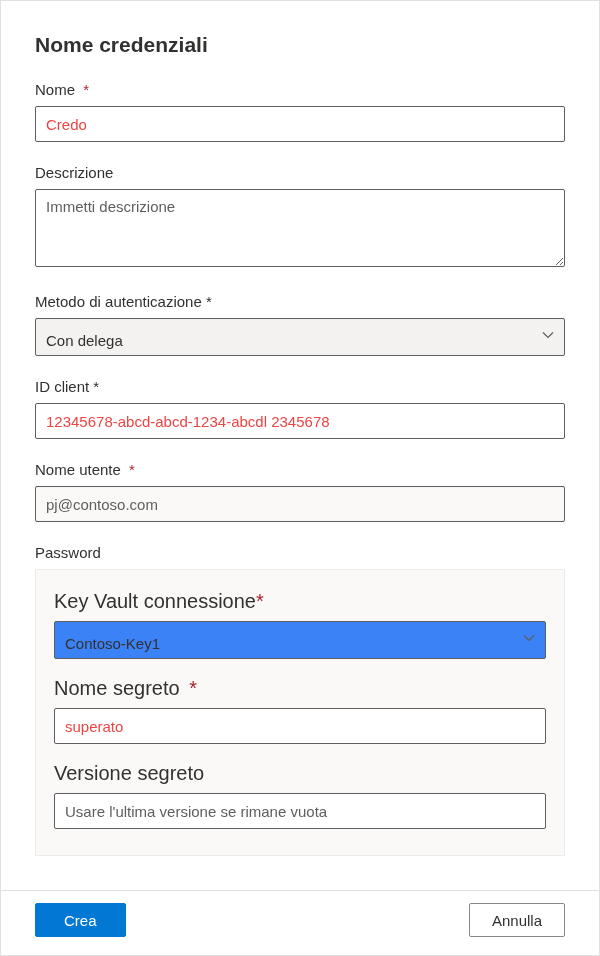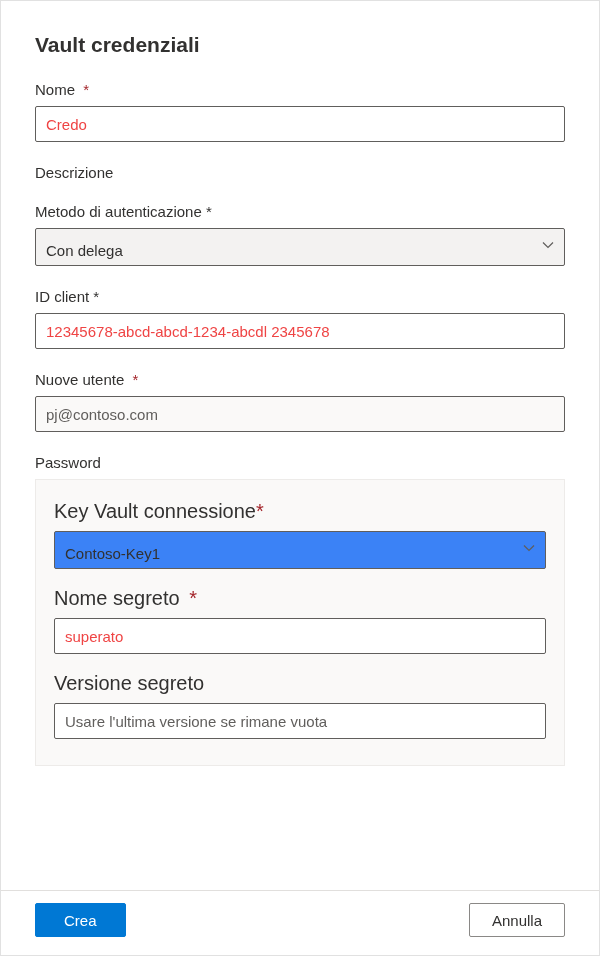--- a/index.html
+++ b/index.html
@@ -142,32 +142,33 @@
       color: #605e5c;
     }
     .no-border-required {
       color: #a4262c;
     }
   </style>
 </head>
 <body>
 
 <div class="form-content">
-  <h1 class="title">Vault credenziali</h1>
+  <h1 class="title">Nome credenziali</h1>
 
   <div class="field-group">
     <label class="field-label">
       <span>Nome</span>
       <span class="required">*</span>
     </label>
     <input type="text" class="text-input" value="Credo" style="">
   </div>
 
   <div class="field-group">
     <label class="field-label">Descrizione</label>
+    <textarea class="textarea-input" placeholder="Immetti descrizione" style=""></textarea>
   </div>
 
   <div class="field-group">
     <label class="field-label">Metodo di autenticazione *</label>
     <div class="select-wrapper">
       <select class="select-input">
         <option>Con delega</option>
       </select>
       <span class="chevron">
         <svg width="14" height="14" viewBox="0 0 14 14">
@@ -177,21 +178,21 @@
     </div>
   </div>
 
   <div class="field-group">
     <label class="field-label">ID client *</label>
     <input type="text" class="text-input" value="12345678-abcd-abcd-1234-abcdl 2345678" style="">
   </div>
 
   <div class="field-group">
     <label class="field-label">
-      <span>Nuove utente</span>
+      <span>Nome utente</span>
       <span class="required">*</span>
     </label>
     <input type="text" class="text-input readonly-input" value="pj@contoso.com" style="">
   </div>
 
   <div class="field-group">
     <label class="field-label">Password</label>
     <div class="password-box">
 
       <div class="field-group">

